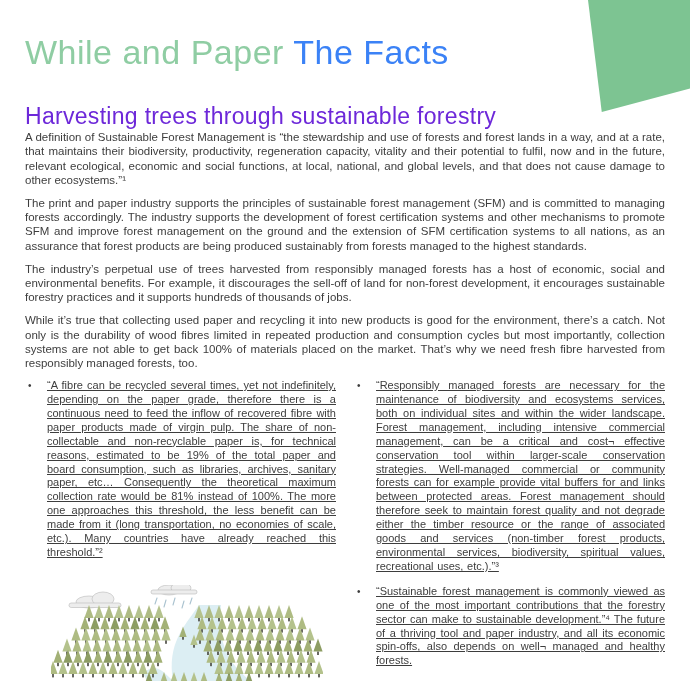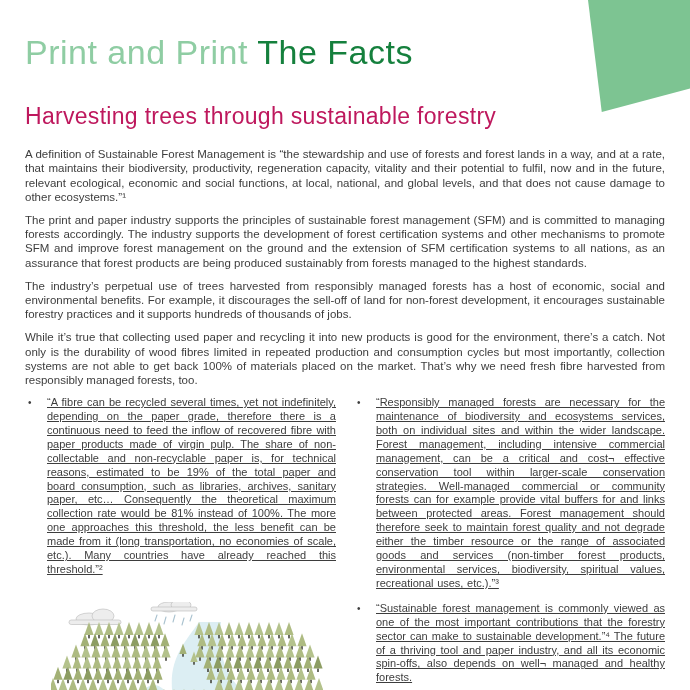--- a/index.html
+++ b/index.html
@@ -23,27 +23,27 @@
     width:102px;height:112px;
     background:var(--accent-green);
     clip-path:polygon(0 0,100% 0,100% 79%,13.5% 100%);
   }
   .content{padding:0 25px;}
   .masthead{padding-top:33px;}
   .doc-title{
     font-size:34px;font-weight:400;line-height:1.15;letter-spacing:0.5px;
   }
   .doc-title .green{color:var(--title-green);}
-  .doc-title .dark{color:#15803d;}
+  .doc-title .dark{color:#3b82f6;}
   .section-heading{
     margin-top:31px;
     font-size:23px;font-weight:400;letter-spacing:0.3px;
-    color:#be185d;
-  }
-  .paragraphs{margin-top:17px;}
+    color:#6d28d9;
+  }
+  .paragraphs{}
   .paragraphs p{
     font-size:11.5px;line-height:14.2px;
     text-align:justify;
     margin-bottom:9px;
     color:#3d3d3d;
   }
   .bullet-columns{
     display:flex;gap:18px;margin-top:7px;
   }
   .bullet-col{flex:1 1 0;min-width:0;}
@@ -73,21 +73,21 @@
 <body>
 
 <div class="page">
 
   <div class="corner-triangle"></div>
 
   <div class="content">
 
     <div class="masthead">
       <div class="doc-title">
-        <span class="green">Print and Print </span><span class="dark">The Facts</span>
+        <span class="green">While and Paper </span><span class="dark">The Facts</span>
       </div>
     </div>
 
     <h2 class="section-heading">Harvesting trees through sustainable forestry</h2>
 
     <div class="paragraphs">
       <p>A definition of Sustainable Forest Management is “the stewardship and use of forests and forest lands in a way, and at a rate, that maintains their biodiversity, productivity, regeneration capacity, vitality and their potential to fulfil, now and in the future, relevant ecological, economic and social functions, at local, national, and global levels, and that does not cause damage to other ecosystems.”¹</p>
       <p>The print and paper industry supports the principles of sustainable forest management (SFM) and is committed to managing forests accordingly. The industry supports the development of forest certification systems and other mechanisms to promote SFM and improve forest management on the ground and the extension of SFM certification systems to all nations, as an assurance that forest products are being produced sustainably from forests managed to the highest standards.</p>
       <p>The industry’s perpetual use of trees harvested from responsibly managed forests has a host of economic, social and environmental benefits. For example, it discourages the sell-off of land for non-forest development, it encourages sustainable forestry practices and it supports hundreds of thousands of jobs.</p>
       <p>While it’s true that collecting used paper and recycling it into new products is good for the environment, there’s a catch. Not only is the durability of wood fibres limited in repeated production and consumption cycles but most importantly, collection systems are not able to get back 100% of materials placed on the market. That’s why we need fresh fibre harvested from responsibly managed forests, too.</p>

